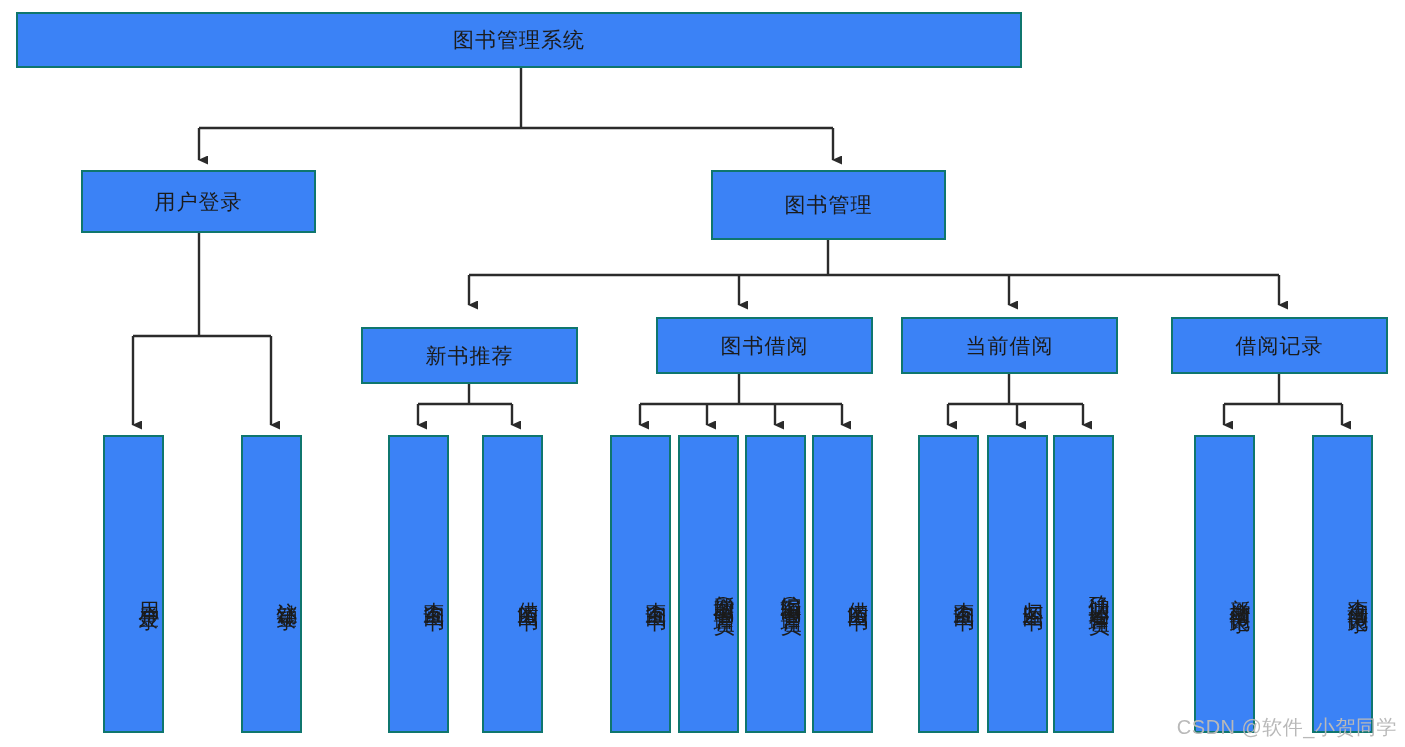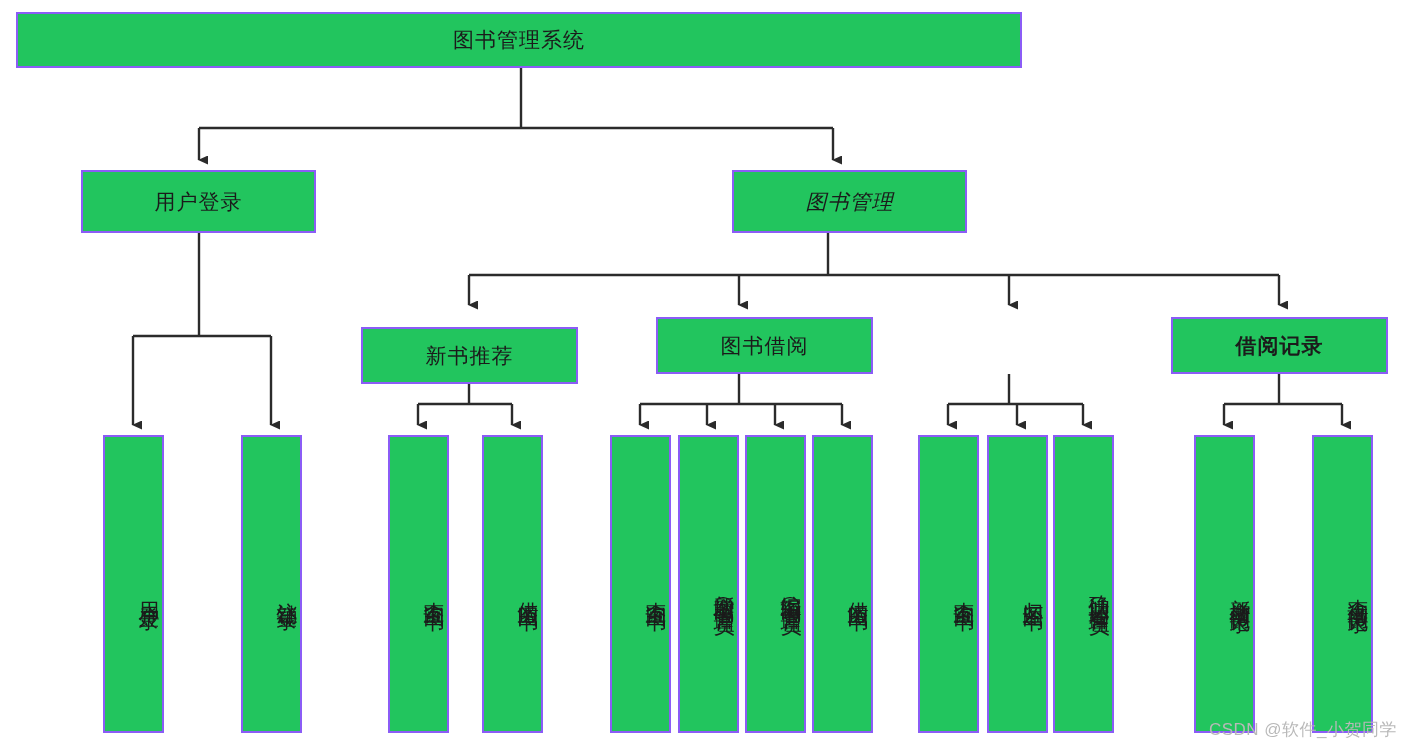--- a/index.html
+++ b/index.html
@@ -23,22 +23,22 @@
     position: absolute;
     left: 0;
     top: 0;
     width: 1405px;
     height: 747px;
     pointer-events: none;
   }
   .node {
     position: absolute;
     box-sizing: border-box;
-    background: #22c55e;
-    border: 2px solid #8b5cf6;
+    background: #3b82f6;
+    border: 2px solid #0f766e;
     display: flex;
     align-items: center;
     justify-content: center;
     color: #1b1b1b;
   }
   .node.horiz {
     font-size: 21px;
     letter-spacing: 1px;
     line-height: 1.2;
   }
@@ -54,21 +54,21 @@
   }
   .node.vert .vtext {
     writing-mode: vertical-rl;
     text-orientation: upright;
     white-space: nowrap;
   }
   .watermark {
     position: absolute;
     right: 8px;
     bottom: 6px;
-    font-size: 17px;
+    font-size: 20px;
     color: #b9b9b9;
     letter-spacing: 0.5px;
     white-space: nowrap;
   }
 </style>
 </head>
 <body>
 
 <div id="diagram-root">
 
@@ -122,31 +122,34 @@
     </g>
   </svg>
 
   <div class="node horiz" style="left:16px; top:12px; width:1006px; height:56px;">
     <span>图书管理系统</span>
   </div>
 
   <div class="node horiz" style="left:81px; top:170px; width:235px; height:63px;">
     <span>用户登录</span>
   </div>
-  <div class="node horiz" style="left:732px; top:170px; width:235px; height:63px;font-style:italic;">
+  <div class="node horiz" style="left:711px; top:170px; width:235px; height:70px;">
     <span>图书管理</span>
   </div>
 
   <div class="node horiz" style="left:361px; top:327px; width:217px; height:57px;">
     <span>新书推荐</span>
   </div>
   <div class="node horiz" style="left:656px; top:317px; width:217px; height:57px;">
     <span>图书借阅</span>
   </div>
-  <div class="node horiz" style="left:1171px; top:317px; width:217px; height:57px;font-weight:bold;">
+  <div class="node horiz" style="left:901px; top:317px; width:217px; height:57px;">
+    <span>当前借阅</span>
+  </div>
+  <div class="node horiz" style="left:1171px; top:317px; width:217px; height:57px;">
     <span>借阅记录</span>
   </div>
 
   <div class="node vert" style="left:103px; top:435px; width:61px; height:298px;">
     <span class="vtext">用户登录</span>
   </div>
   <div class="node vert" style="left:241px; top:435px; width:61px; height:298px;">
     <span class="vtext">注销登录</span>
   </div>
 

